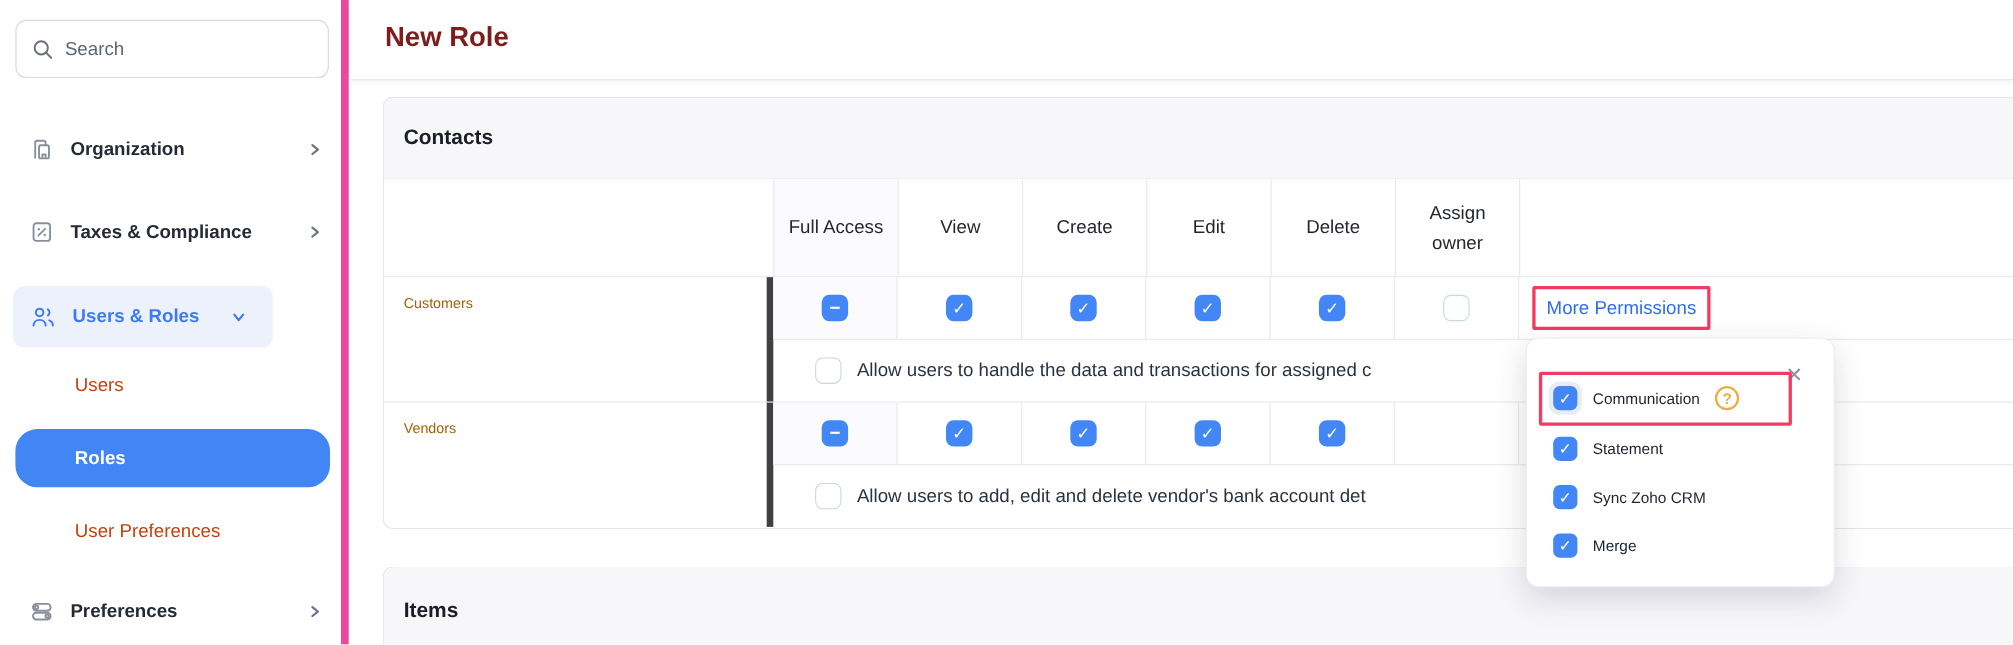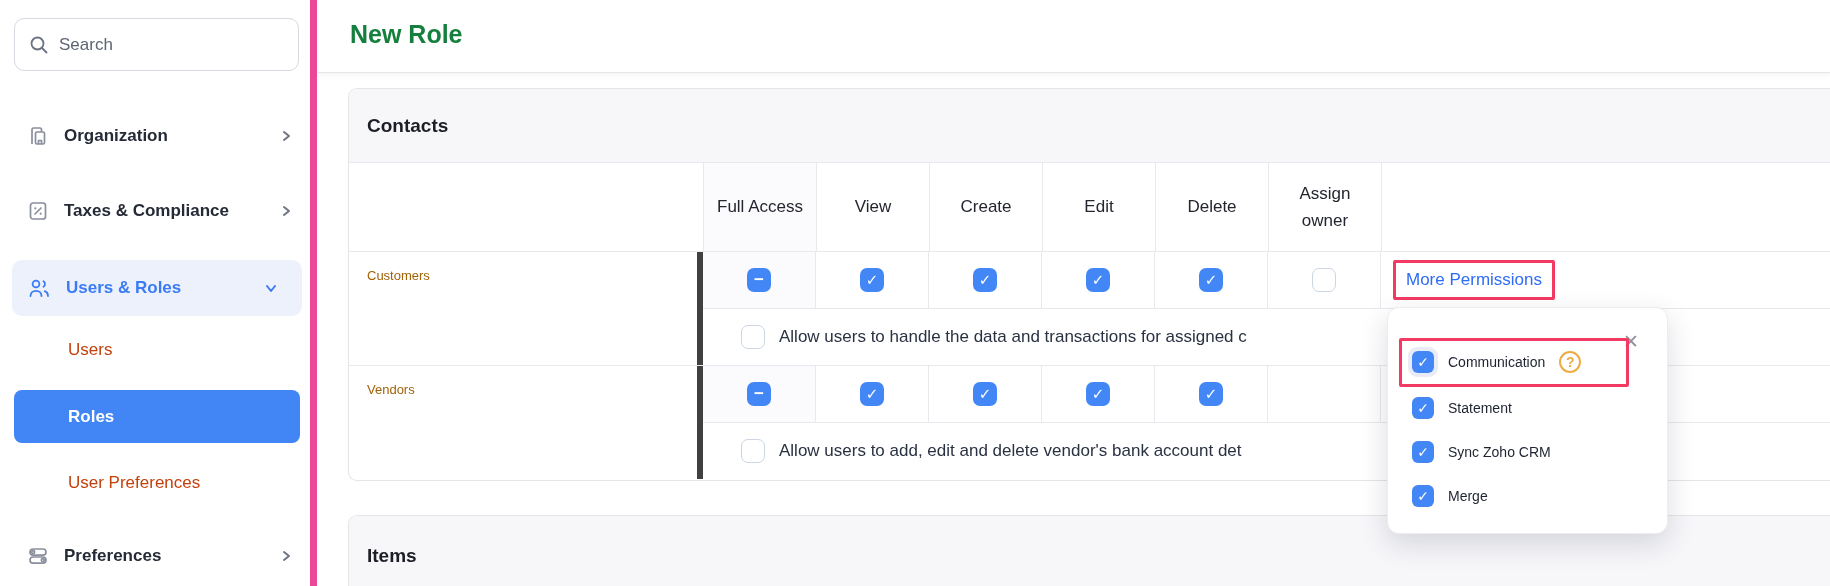--- a/index.html
+++ b/index.html
@@ -13,34 +13,34 @@
   .searchbox { position:absolute; left:14px; top:18px; width:285px; height:53px;
     border:1px solid #d8d8e0; border-radius:10px; background:#fff;
     display:flex; align-items:center; padding:0 14px; gap:10px; }
   .searchbox input { border:none; outline:none; font-size:17px; color:#3c4250;
     width:100%; background:transparent; font-family:inherit; }
   .searchbox input::placeholder { color:#5d6573; opacity:1; }
   .nav-item { position:absolute; left:0; width:317px; display:flex; align-items:center;
     padding-left:26px; gap:14px; cursor:pointer; }
   .nav-item .label { font-size:17px; font-weight:600; color:#252a36; }
   .nav-item .chev { position:absolute; right:24px; }
-  .pill-active-group { left:12px; width:290px; border-radius:10px; background:#edf1fb; padding-left:14px; }
+  .pill-active-group { left:12px; width:236px; border-radius:10px; background:#edf1fb; padding-left:14px; }
   .pill-active-group .label { color:#3b7cf5; }
   .sub-item { position:absolute; left:0; width:317px; display:flex; align-items:center;
     padding-left:68px; cursor:pointer; }
   .sub-item .label { font-size:17px; font-weight:500; color:#c2410c; }
-  .sub-selected { left:14px; width:286px; border-radius:8px; background:#4285f4; padding-left:54px; }
+  .sub-selected { left:14px; width:286px; border-radius:20px; background:#4285f4; padding-left:54px; }
   .sub-selected .label { color:#fff; font-weight:600; }
   .icon-svg { display:block; }
 
   
   .main { position:absolute; left:318px; top:0; width:1512px; height:586px; background:#fff; }
   .topbar { position:absolute; left:0; top:0; width:100%; height:73px; background:#fff;
     border-bottom:1px solid #e7e7ea; box-shadow:0 2px 4px rgba(40,40,60,0.05); }
-  .page-title { position:absolute; left:32px; top:20px; font-size:25px; font-weight:700; color:#15803d; }
+  .page-title { position:absolute; left:32px; top:20px; font-size:25px; font-weight:700; color:#7f1d1d; }
 
   .card { position:absolute; left:30px; width:1560px; background:#fff;
     border:1px solid #e4e4e9; border-radius:9px 0 0 9px; border-right:none; }
   .card-header { height:74px; background:#f7f7fa; border-bottom:1px solid #e8e8ed;
     border-radius:9px 0 0 0; display:flex; align-items:center; padding-left:18px; }
   .card-header .card-title { font-size:19px; font-weight:600; color:#1c1e26; }
   .card-contacts { top:88px; height:393px; }
   .card-items { top:515px; height:80px; border-bottom:none; }
   .card-items .card-header { border-bottom:none; height:79px; }
 

